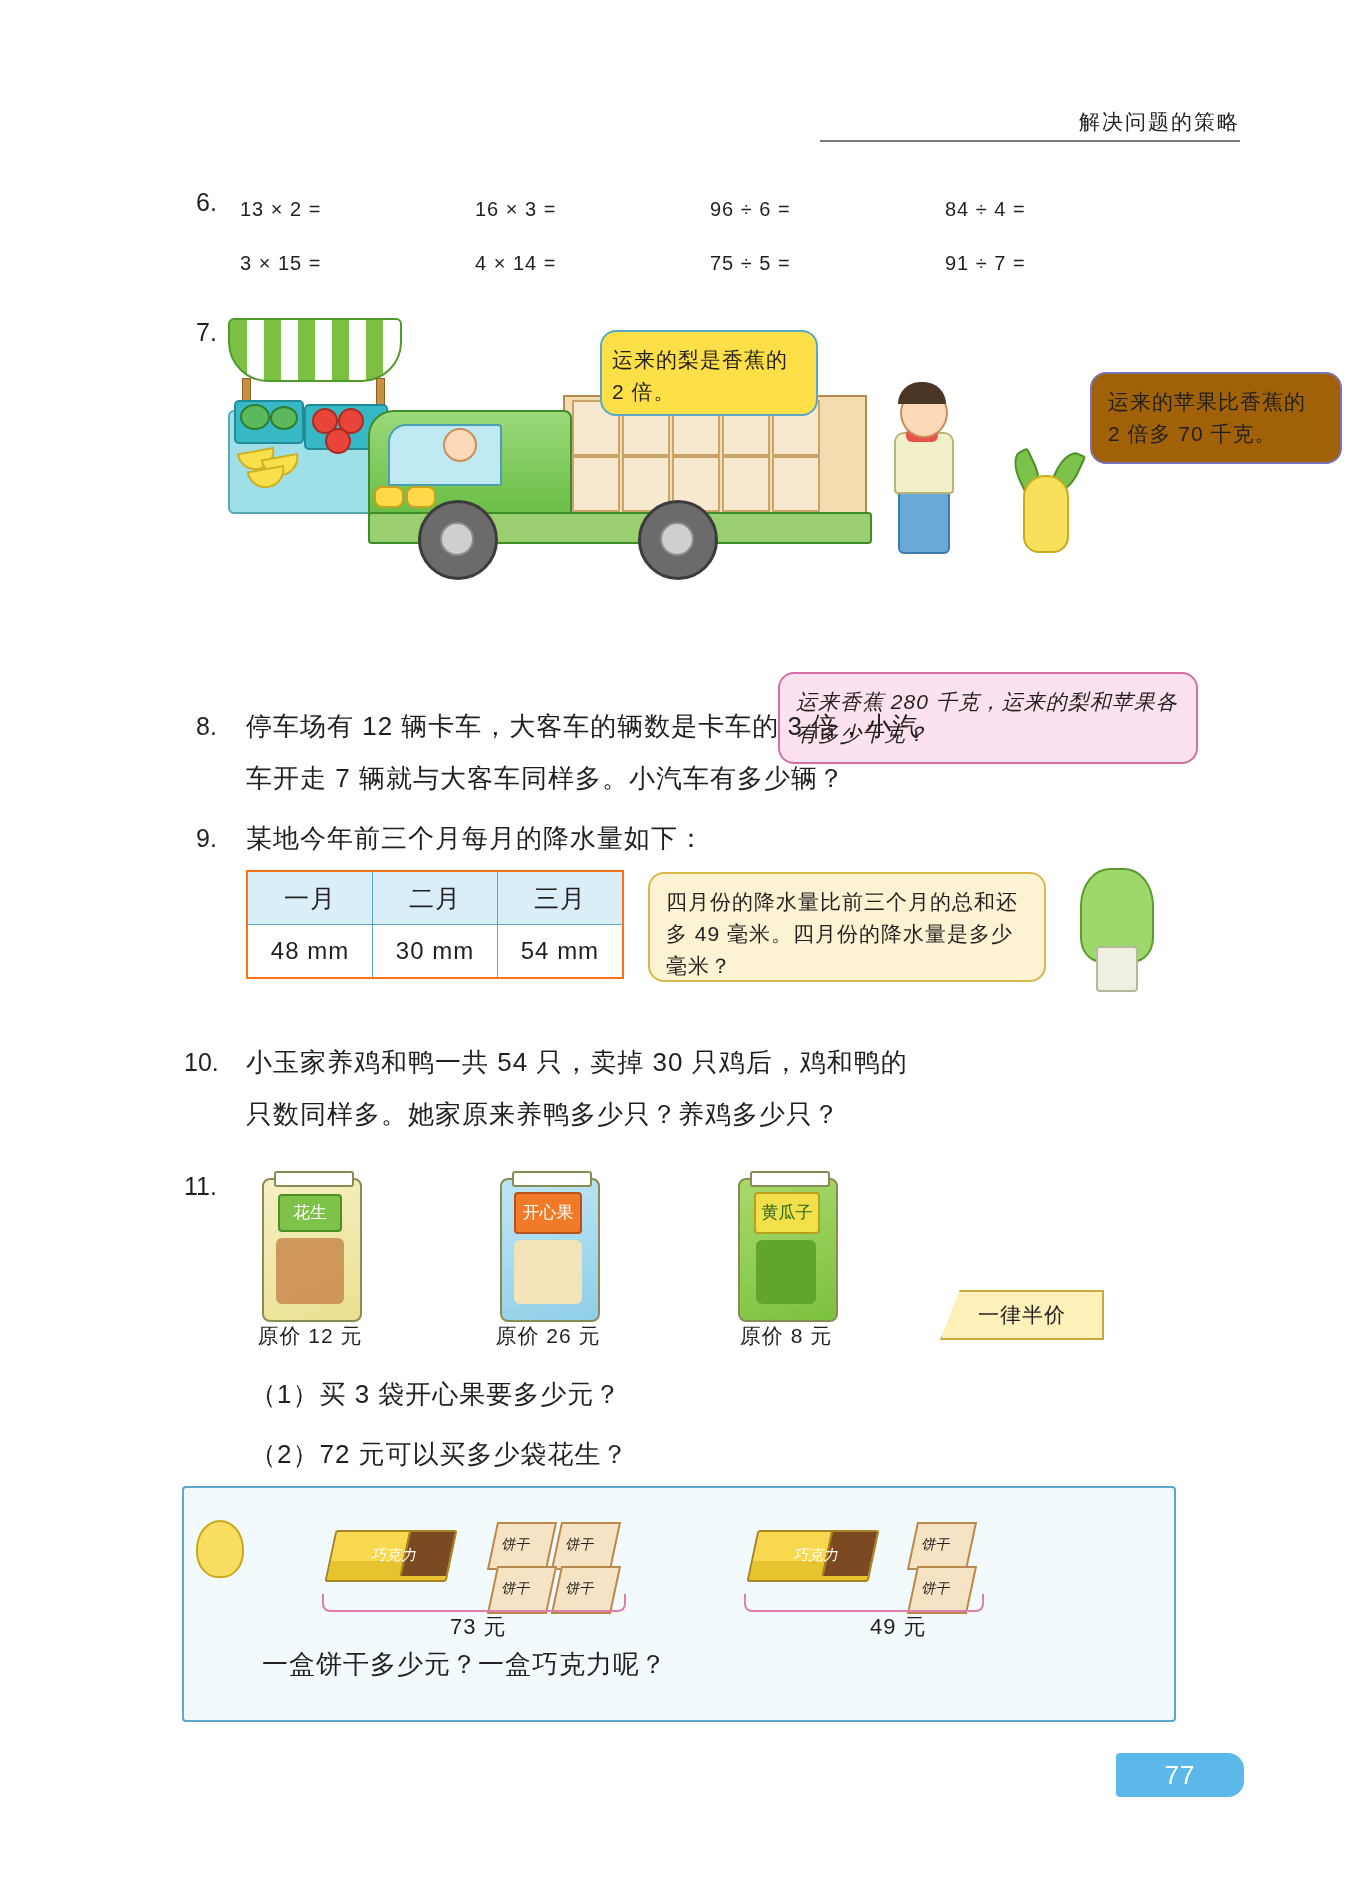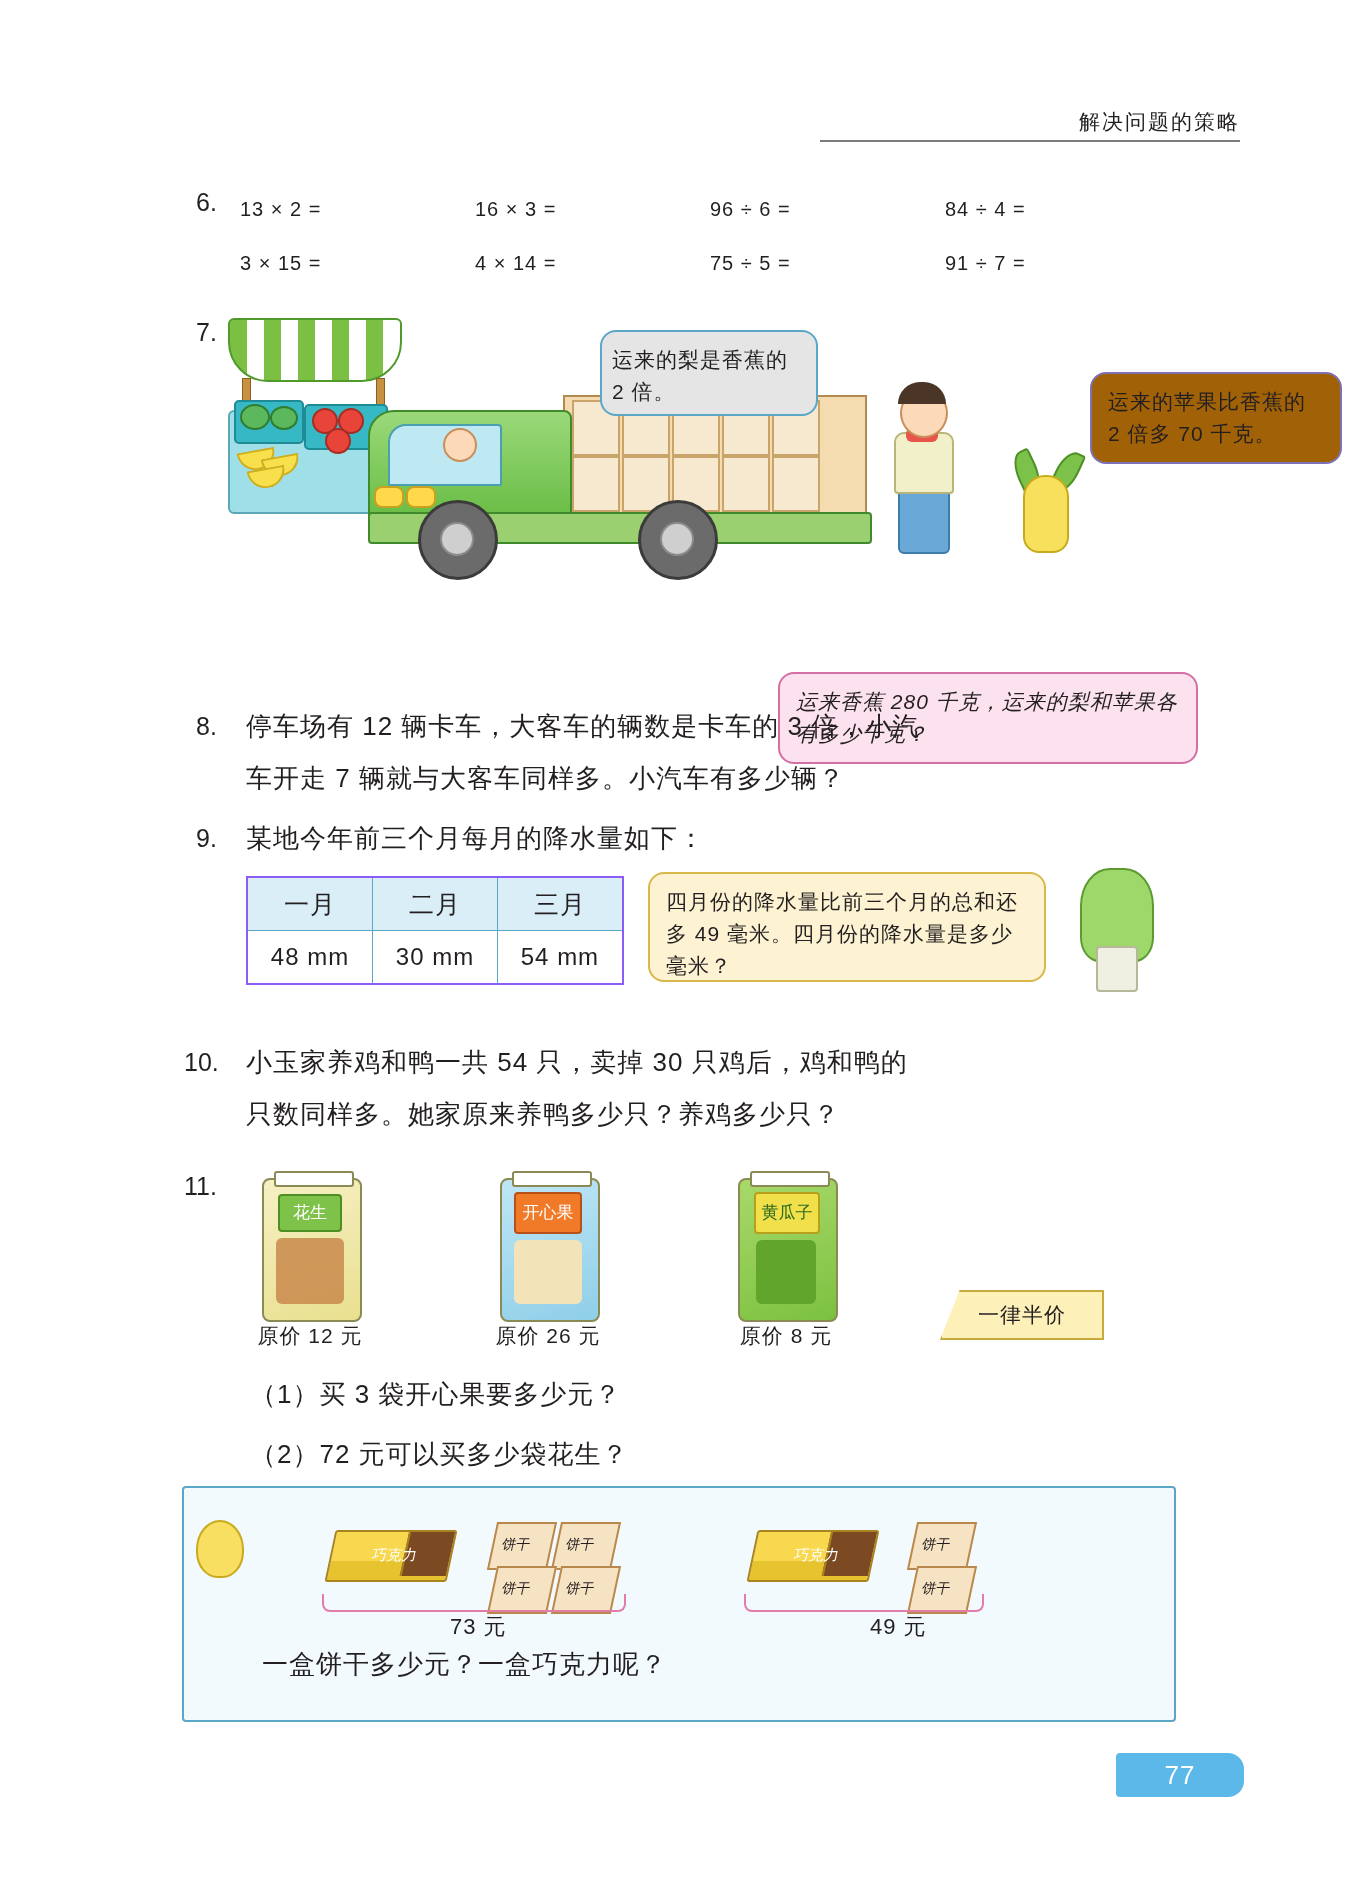--- a/index.html
+++ b/index.html
@@ -80,21 +80,21 @@
   .bubble {
     position: absolute;
     border-radius: 16px;
     border: 2px solid #6f6f6f;
     font-size: 21px;
     line-height: 32px;
     padding: 12px 16px;
     letter-spacing: 1px;
     box-sizing: border-box;
   }
-  .bubble.blue   { background: #e5e5e5; border-color: #5aa7c8; padding-left: 10px; }
+  .bubble.blue   { background: #fde047; border-color: #5aa7c8; padding-left: 10px; }
   .bubble.purple { background: #a16207; border-color: #7d72b5; }
   .bubble.pink   { background: #fbe2ee; border-color: #d36fa5; }
   .bubble.yellow { background: #fdf3d2; border-color: #d9b84a; }
 
   
   .awning {
     position: absolute;
     left: 0; top: 18px;
     width: 170px; height: 60px;
     background: repeating-linear-gradient(90deg,#7bc043 0 17px,#ffffff 17px 34px);
@@ -252,24 +252,23 @@
     border: 2px solid #4d8f24;
     border-radius: 60% 10% 60% 10%;
   }
 
   
   #table9 {
     position: absolute;
     left: 246px;
     top: 870px;
     width: 378px;
-    border: 2px solid #8b5cf6;
+    border: 2px solid #f97316;
     border-collapse: collapse;
     background: #ffffff;
-    margin-top: 6px;
   }
   #table9 td {
     border: 1px solid #5aa7c8;
     text-align: center;
     font-size: 24px;
     height: 50px;
     letter-spacing: 1px;
   }
   #table9 tr.head td {
     background: #d9eef7;

